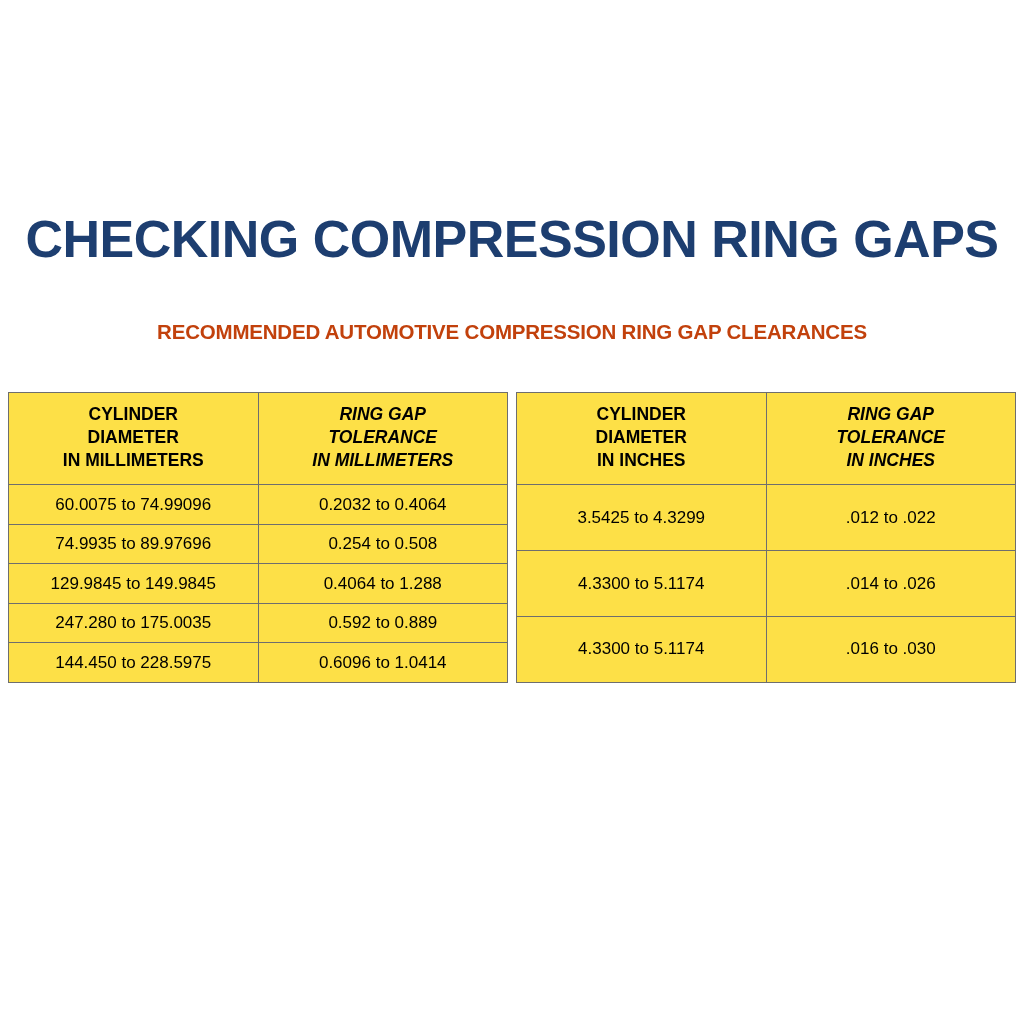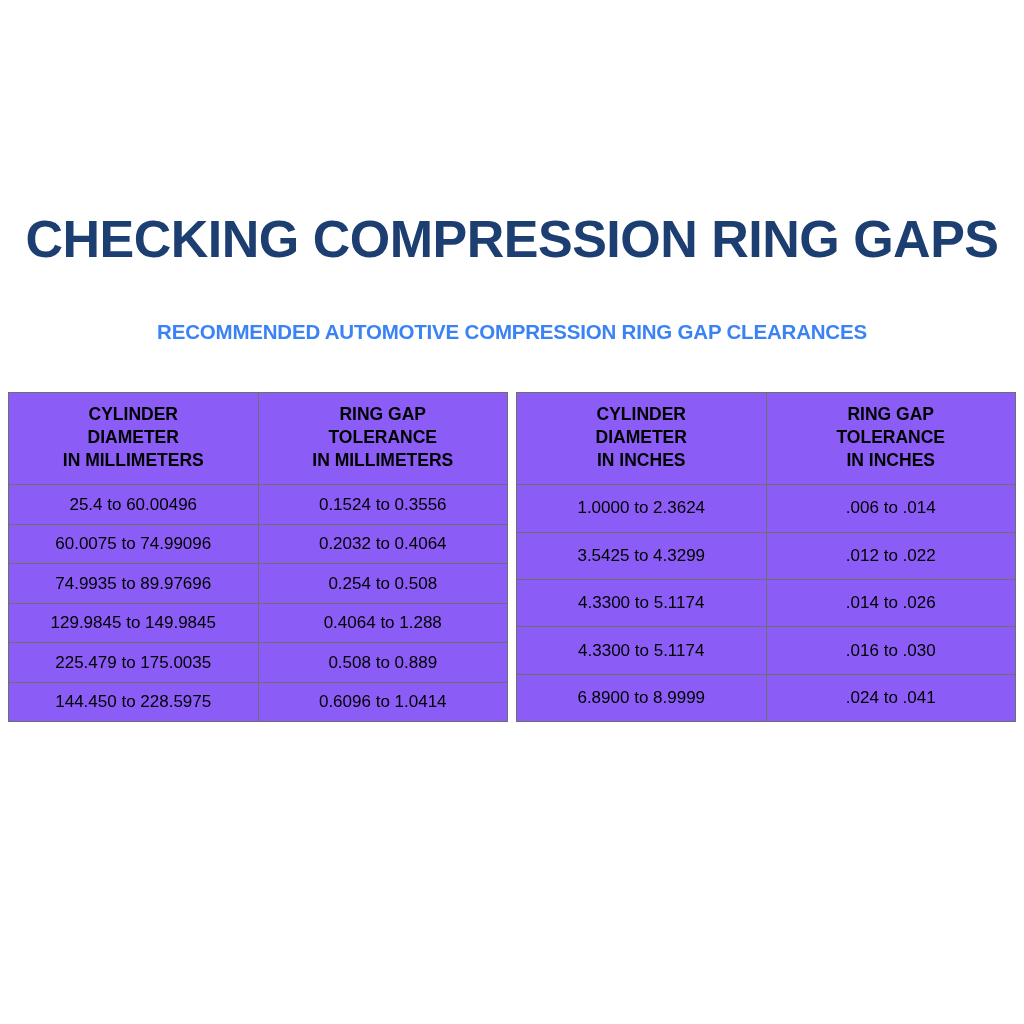--- a/index.html
+++ b/index.html
@@ -34,38 +34,38 @@
     line-height: 1.05;
   }
   .subtitle {
     position: absolute;
     top: 304px;
     left: 0;
     width: 1024px;
     text-align: center;
     font-size: 20.5px;
     font-weight: bold;
-    color: #3b82f6;
+    color: #c2410c;
     letter-spacing: -0.2px;
   }
   .tables {
     position: absolute;
     top: 376px;
     left: 0;
     width: 1024px;
     display: flex;
     justify-content: space-between;
     padding: 0 8px;
     box-sizing: border-box;
   }
   table.gap-table {
     border-collapse: collapse;
     width: 500px;
     table-layout: fixed;
-    background: #8b5cf6;
+    background: #fde047;
   }
   table.gap-table th,
   table.gap-table td {
     border: 1px solid #6e6e6e;
     color: #000000;
     text-align: center;
     font-size: 17px;
     padding: 0;
     height: 38.5px;
     white-space: nowrap;
@@ -75,21 +75,21 @@
     font-size: 17.5px;
     height: auto;
     padding: 10px 4px 12px 4px;
     line-height: 1.32;
     vertical-align: middle;
   }
   table.gap-table th .hl {
     display: block;
   }
   .col-a { width: 50%; }
-  .col-b { width: 50%; }
+  .col-b { width: 50%; font-style: italic; }
 </style>
 </head>
 <body>
 
 <div class="page">
 
   <div class="title">CHECKING COMPRESSION RING GAPS</div>
   <div class="subtitle">RECOMMENDED AUTOMOTIVE COMPRESSION RING GAP CLEARANCES</div>
 
   <div class="tables">
@@ -104,38 +104,34 @@
           </th>
           <th class="col-b">
             <span class="hl">RING GAP</span>
             <span class="hl">TOLERANCE</span>
             <span class="hl">IN MILLIMETERS</span>
           </th>
         </tr>
       </thead>
       <tbody>
         <tr>
-          <td>25.4 to 60.00496</td>
-          <td>0.1524 to 0.3556</td>
-        </tr>
-        <tr>
           <td>60.0075 to 74.99096</td>
           <td>0.2032 to 0.4064</td>
         </tr>
         <tr>
           <td>74.9935 to 89.97696</td>
           <td>0.254 to 0.508</td>
         </tr>
         <tr>
           <td>129.9845 to 149.9845</td>
           <td>0.4064 to 1.288</td>
         </tr>
         <tr>
-          <td>225.479 to 175.0035</td>
-          <td>0.508 to 0.889</td>
+          <td>247.280 to 175.0035</td>
+          <td>0.592 to 0.889</td>
         </tr>
         <tr>
           <td>144.450 to 228.5975</td>
           <td>0.6096 to 1.0414</td>
         </tr>
       </tbody>
     </table>
 
     <table class="gap-table">
       <thead>
@@ -147,36 +143,28 @@
           </th>
           <th class="col-b">
             <span class="hl">RING GAP</span>
             <span class="hl">TOLERANCE</span>
             <span class="hl">IN INCHES</span>
           </th>
         </tr>
       </thead>
       <tbody>
         <tr>
-          <td>1.0000 to 2.3624</td>
-          <td>.006 to .014</td>
-        </tr>
-        <tr>
           <td>3.5425 to 4.3299</td>
           <td>.012 to .022</td>
         </tr>
         <tr>
           <td>4.3300 to 5.1174</td>
           <td>.014 to .026</td>
         </tr>
         <tr>
           <td>4.3300 to 5.1174</td>
           <td>.016 to .030</td>
         </tr>
-        <tr>
-          <td>6.8900 to 8.9999</td>
-          <td>.024 to .041</td>
-        </tr>
       </tbody>
     </table>
 
   </div>
 </div>
 
 </body></html>

